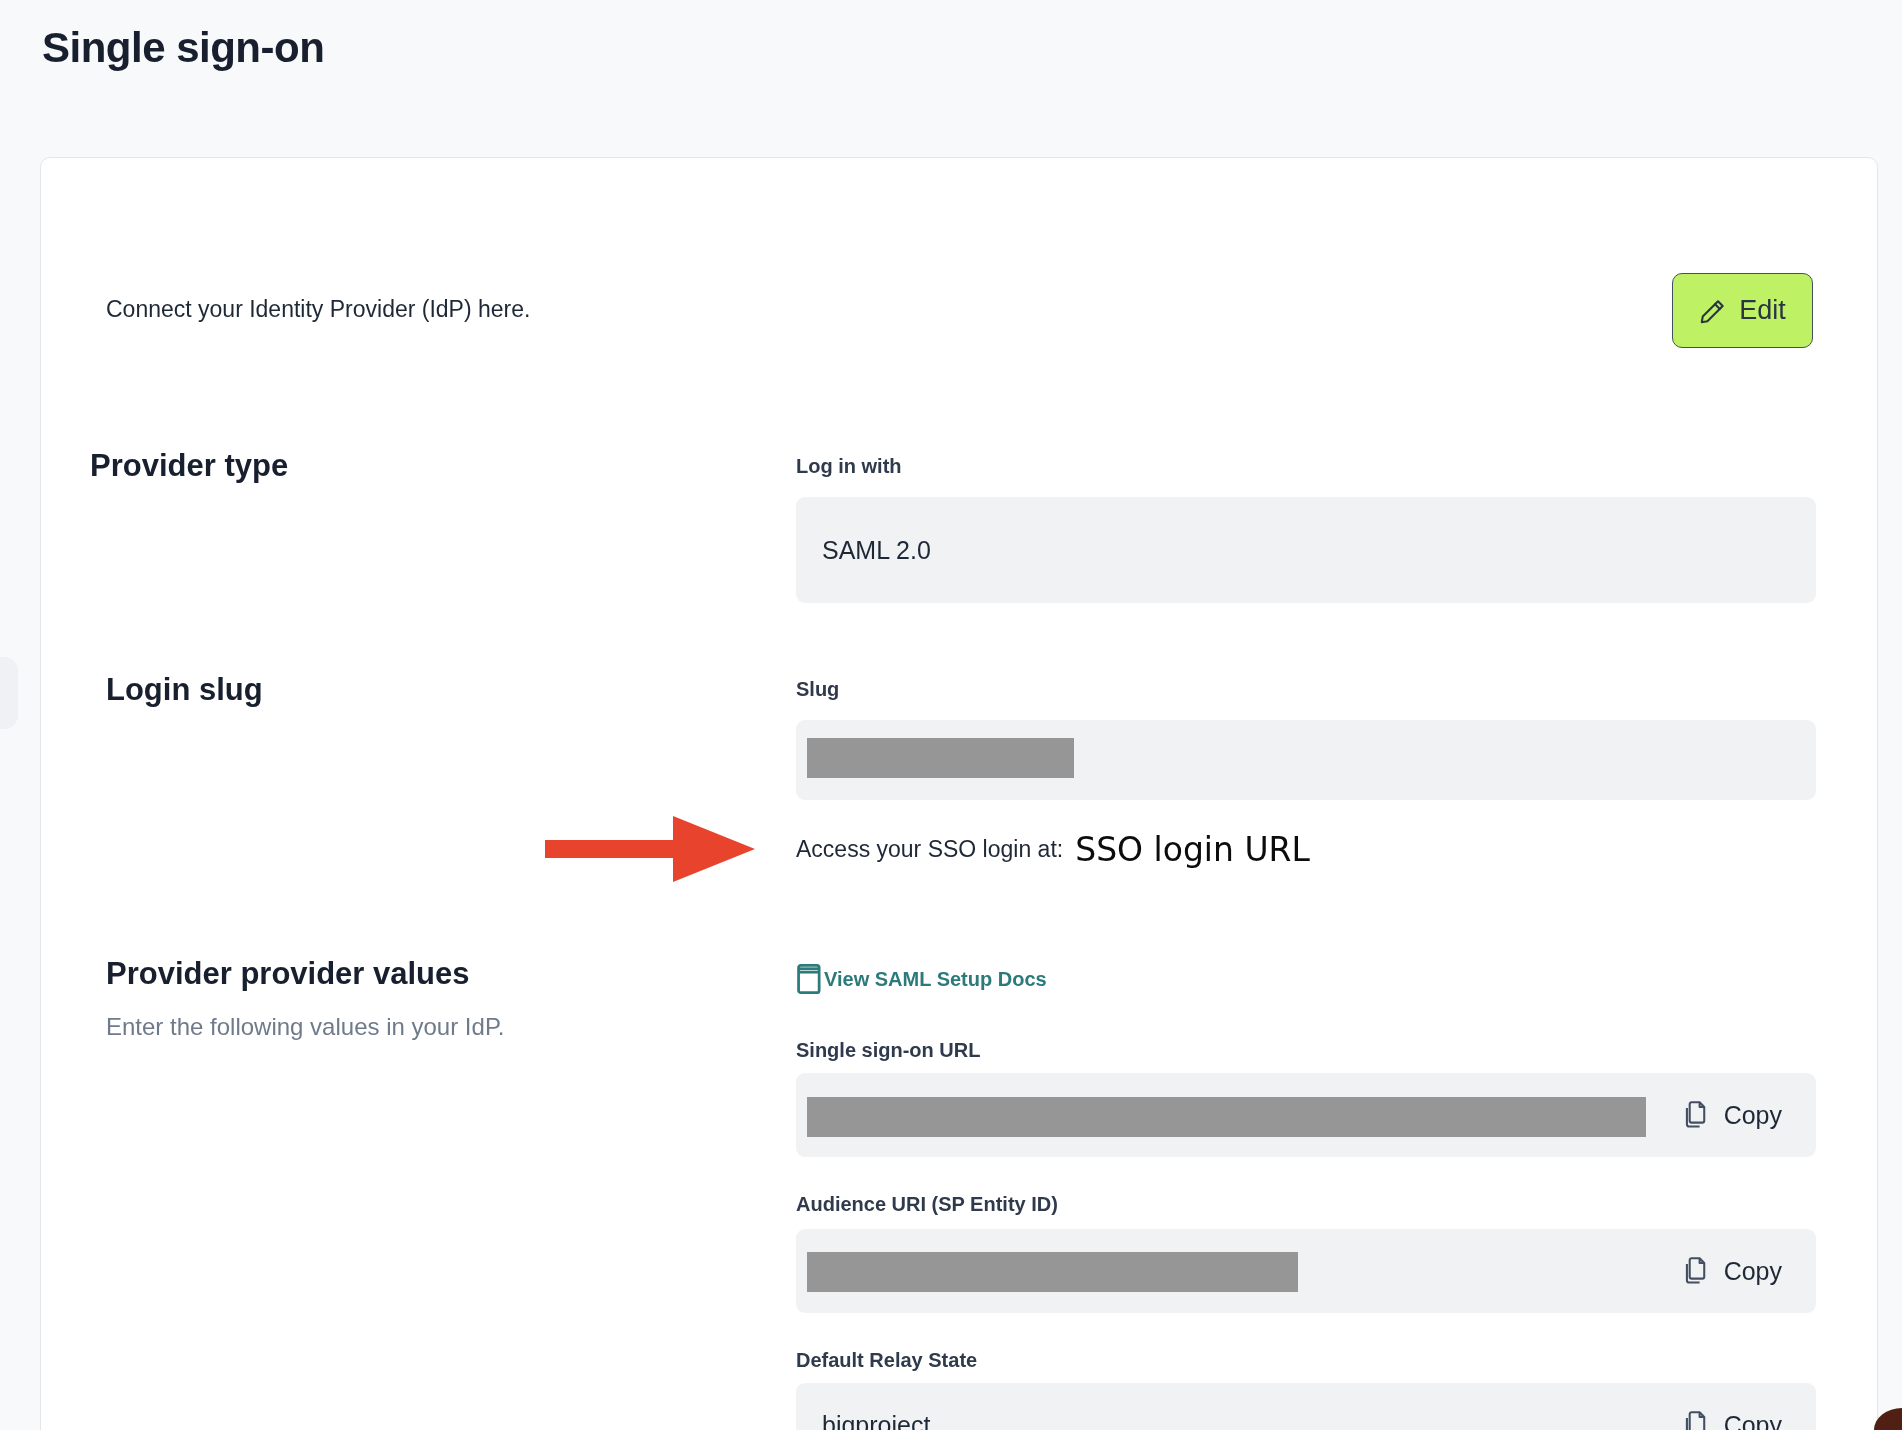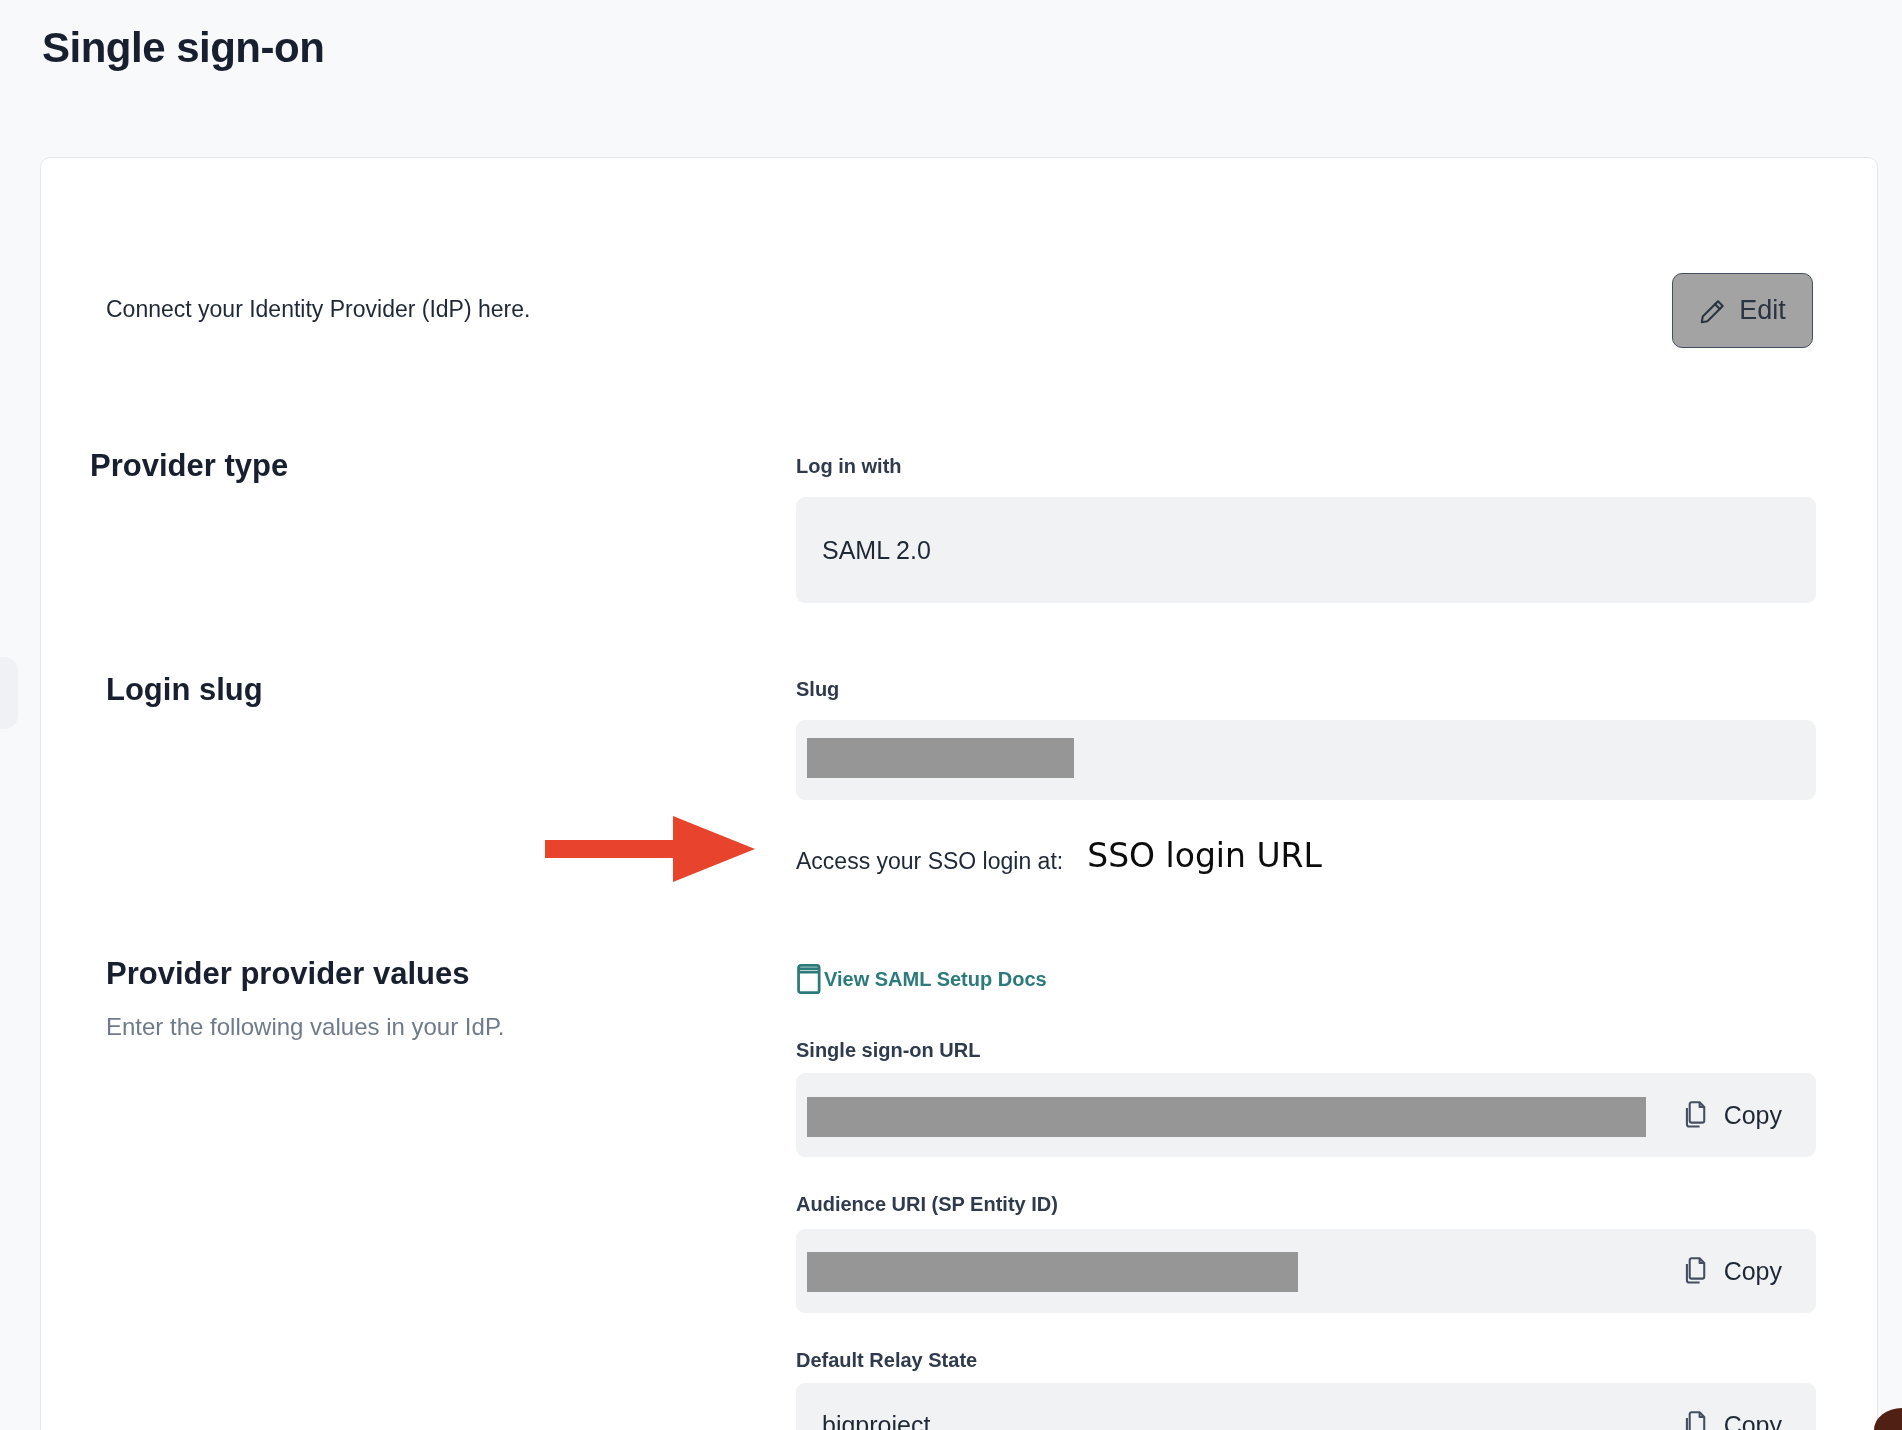--- a/index.html
+++ b/index.html
@@ -37,21 +37,21 @@
   }
 
   
   .intro-text {
     position: absolute; left: 105px; top: 295px;
     font-size: 23px; color: #1e2836;
   }
   .edit-button {
     position: absolute; left: 1671px; top: 272px;
     width: 141px; height: 75px;
-    background: #a3a3a3;
+    background: #bef264;
     border: 1.5px solid #434f61;
     border-radius: 10px;
     display: flex; align-items: center; justify-content: center;
     gap: 12px; cursor: pointer;
     font-size: 27px; color: #2a3442;
   }
   .edit-button svg { display: block; }
 
   
   .section-heading {
@@ -99,21 +99,21 @@
   .copy-control svg { display: block; }
 
   
   .annotation-arrow {
     position: absolute; left: 544px; top: 812px;
     width: 215px; height: 72px;
   }
   .annotation-row {
     position: absolute; left: 795px; top: 822px;
     height: 52px;
-    display: flex; align-items: flex-end; gap: 24px;
+    display: flex; align-items: center; gap: 12px;
   }
   .annotation-prefix { font-size: 23px; color: #1e2836; }
   .annotation-highlight {
     font-family: "DejaVu Sans", sans-serif;
     font-size: 33px; color: #0c0c0c;
   }
 
   
   .docs-link {
     position: absolute; left: 795px; top: 962px;

